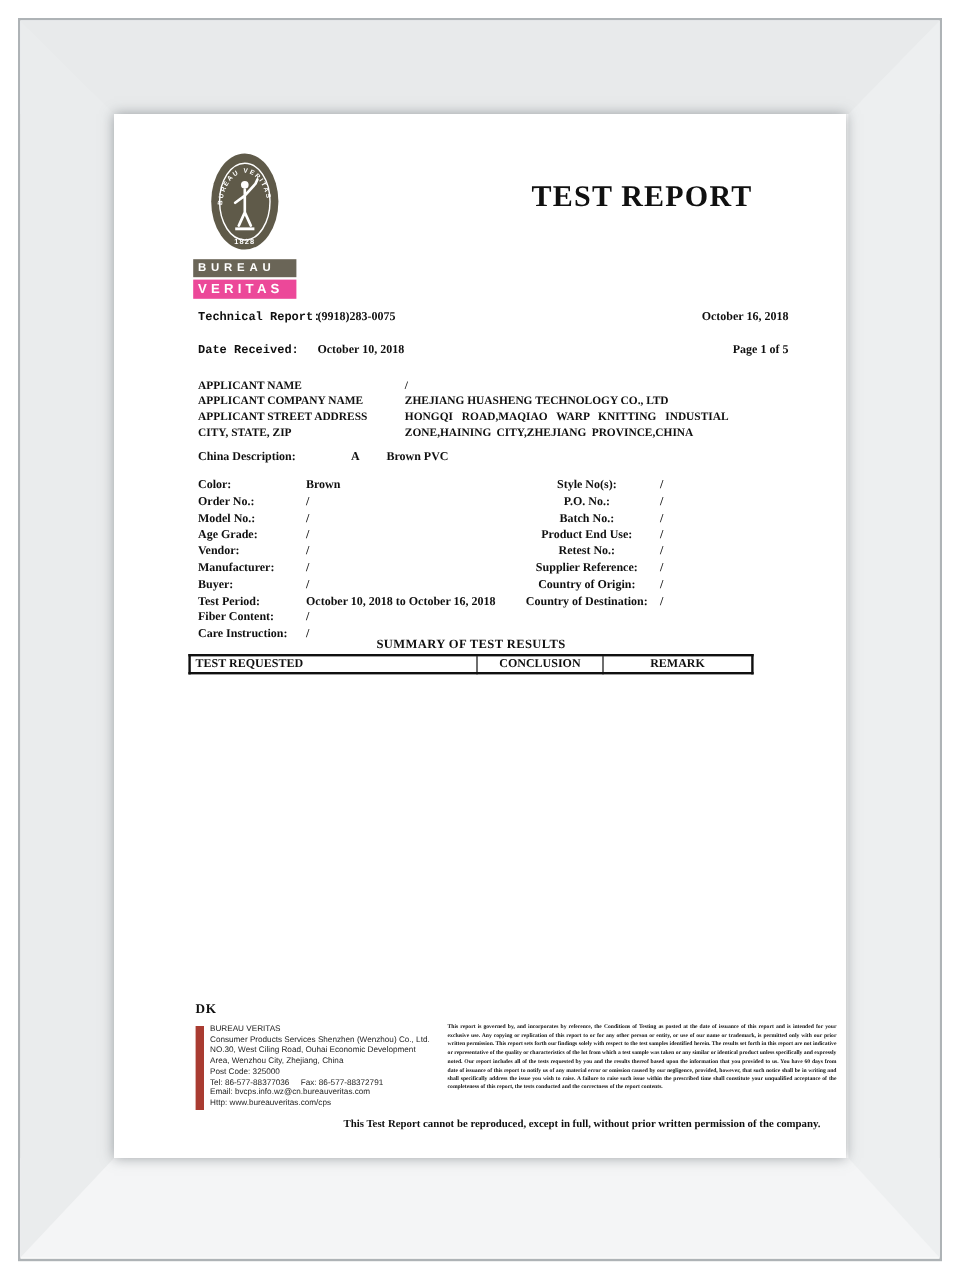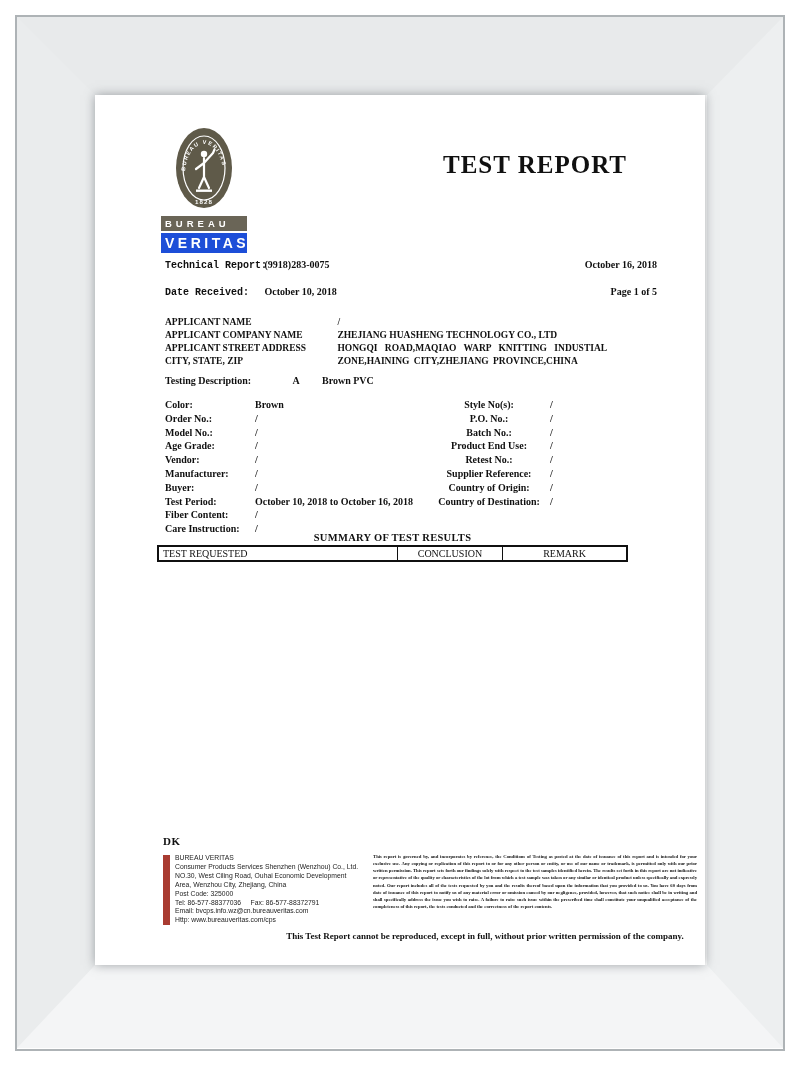--- a/index.html
+++ b/index.html
@@ -16,21 +16,21 @@
   
   .doc { position:absolute; left:95px; top:95px; width:610px; height:870px; background:#ffffff;
          box-shadow:0 0 10px rgba(88,94,100,0.55); color:#101010; }
 
   
   .logo { position:absolute; left:66px; top:30px; width:86px; }
   .emblem { display:block; margin:0 auto; }
   .wordbox { font-family:"Liberation Sans","DejaVu Sans",sans-serif; font-weight:bold; color:#ffffff;
              text-align:left; white-space:nowrap; overflow:hidden; }
   .bureau-box { margin-top:3px; background:#6a6557; font-size:9.5px; letter-spacing:4px; padding:2px 0 2px 4px; }
-  .veritas-box { margin-top:2px; background:#1d4ed8; font-size:14px; letter-spacing:3.5px; padding:2px 0 2px 4px; }
+  .veritas-box { margin-top:2px; background:#ec4899; font-size:11px; letter-spacing:3.5px; padding:2px 0 2px 4px; }
 
   .title { position:absolute; left:330px; top:56px; width:220px; text-align:center;
            font-size:25px; font-weight:bold; letter-spacing:1px; white-space:nowrap; }
 
   .meta-row { position:absolute; left:70px; width:492px; font-size:10px; font-weight:bold; white-space:nowrap; }
   .meta-row .lbl { display:inline-block; width:97px;font-family:Liberation Mono, monospace; }
   .meta-row .rgt { position:absolute; right:0; top:0;margin-left:46px; }
 
   .applicant { position:absolute; left:70px; top:221px; width:500px; font-size:9.5px; font-weight:bold; line-height:13px; }
   .applicant .lbl { display:inline-block; width:170px; vertical-align:top; }
@@ -47,21 +47,21 @@
   .fields-left .lbl { display:inline-block; width:90px; }
   .fields-right { left:333px;text-align:center; }
   .fields-right .lbl { display:inline-block; width:122px; }
   .f-row { white-space:nowrap; }
 
   .summary-head { position:absolute; left:62px; top:437px; width:471px; text-align:center;
                   font-size:10.5px; font-weight:bold; letter-spacing:0.3px; }
   .summary-table { position:absolute; left:62px; top:450px; width:471px; border-collapse:collapse;
                    font-size:10px; table-layout:fixed; border:2px solid #101010; }
   .summary-table th, .summary-table td { border:1px solid #101010; height:13px; padding:0 4px; overflow:hidden; }
-  .summary-table th { font-weight:normal; }
+  .summary-table th { font-weight:bold; }
   .al { text-align:left; } .ac { text-align:center;margin-left:23px; }
 
   .dk { position:absolute; left:68px; top:740px; font-size:11px; font-weight:bold; letter-spacing:0.5px; }
   .redbar { position:absolute; left:68px; top:760px; width:7px; height:70px; background:#a93b31; }
   .company { position:absolute; left:80px; top:759px; width:205px;
              font-family:"Liberation Sans","DejaVu Sans",sans-serif; font-size:6.8px; line-height:8.9px; color:#232323; }
   .disclaimer { position:absolute; left:278px; top:758px; width:324px; font-size:4.7px; line-height:7.15px;
                 text-align:justify; font-weight:bold; color:#141414; }
   .notes { position:absolute; left:150px; top:836px; width:480px; text-align:center;
            font-size:9px; font-weight:bold; line-height:11.5px; }
@@ -121,21 +121,21 @@
         <span class="lbl">APPLICANT STREET ADDRESS</span>
         <span class="spread">HONGQI ROAD,MAQIAO WARP KNITTING INDUSTIAL</span>
       </div>
       <div class="app-row">
         <span class="lbl">CITY, STATE, ZIP</span>
         <span class="spread2">ZONE,HAINING CITY,ZHEJIANG PROVINCE,CHINA</span>
       </div>
     </div>
 
     <div class="sample-row">
-      <span class="lbl">Testing Description:</span>
+      <span class="lbl">China Description:</span>
       <span class="idx">A</span>
       <span>Brown PVC</span>
     </div>
 
     <div class="fields fields-left">
       <div class="f-row"><span class="lbl">Color:</span><span>Brown</span></div>
       <div class="f-row"><span class="lbl">Order No.:</span><span>/</span></div>
       <div class="f-row"><span class="lbl">Model No.:</span><span>/</span></div>
       <div class="f-row"><span class="lbl">Age Grade:</span><span>/</span></div>
       <div class="f-row"><span class="lbl">Vendor:</span><span>/</span></div>

